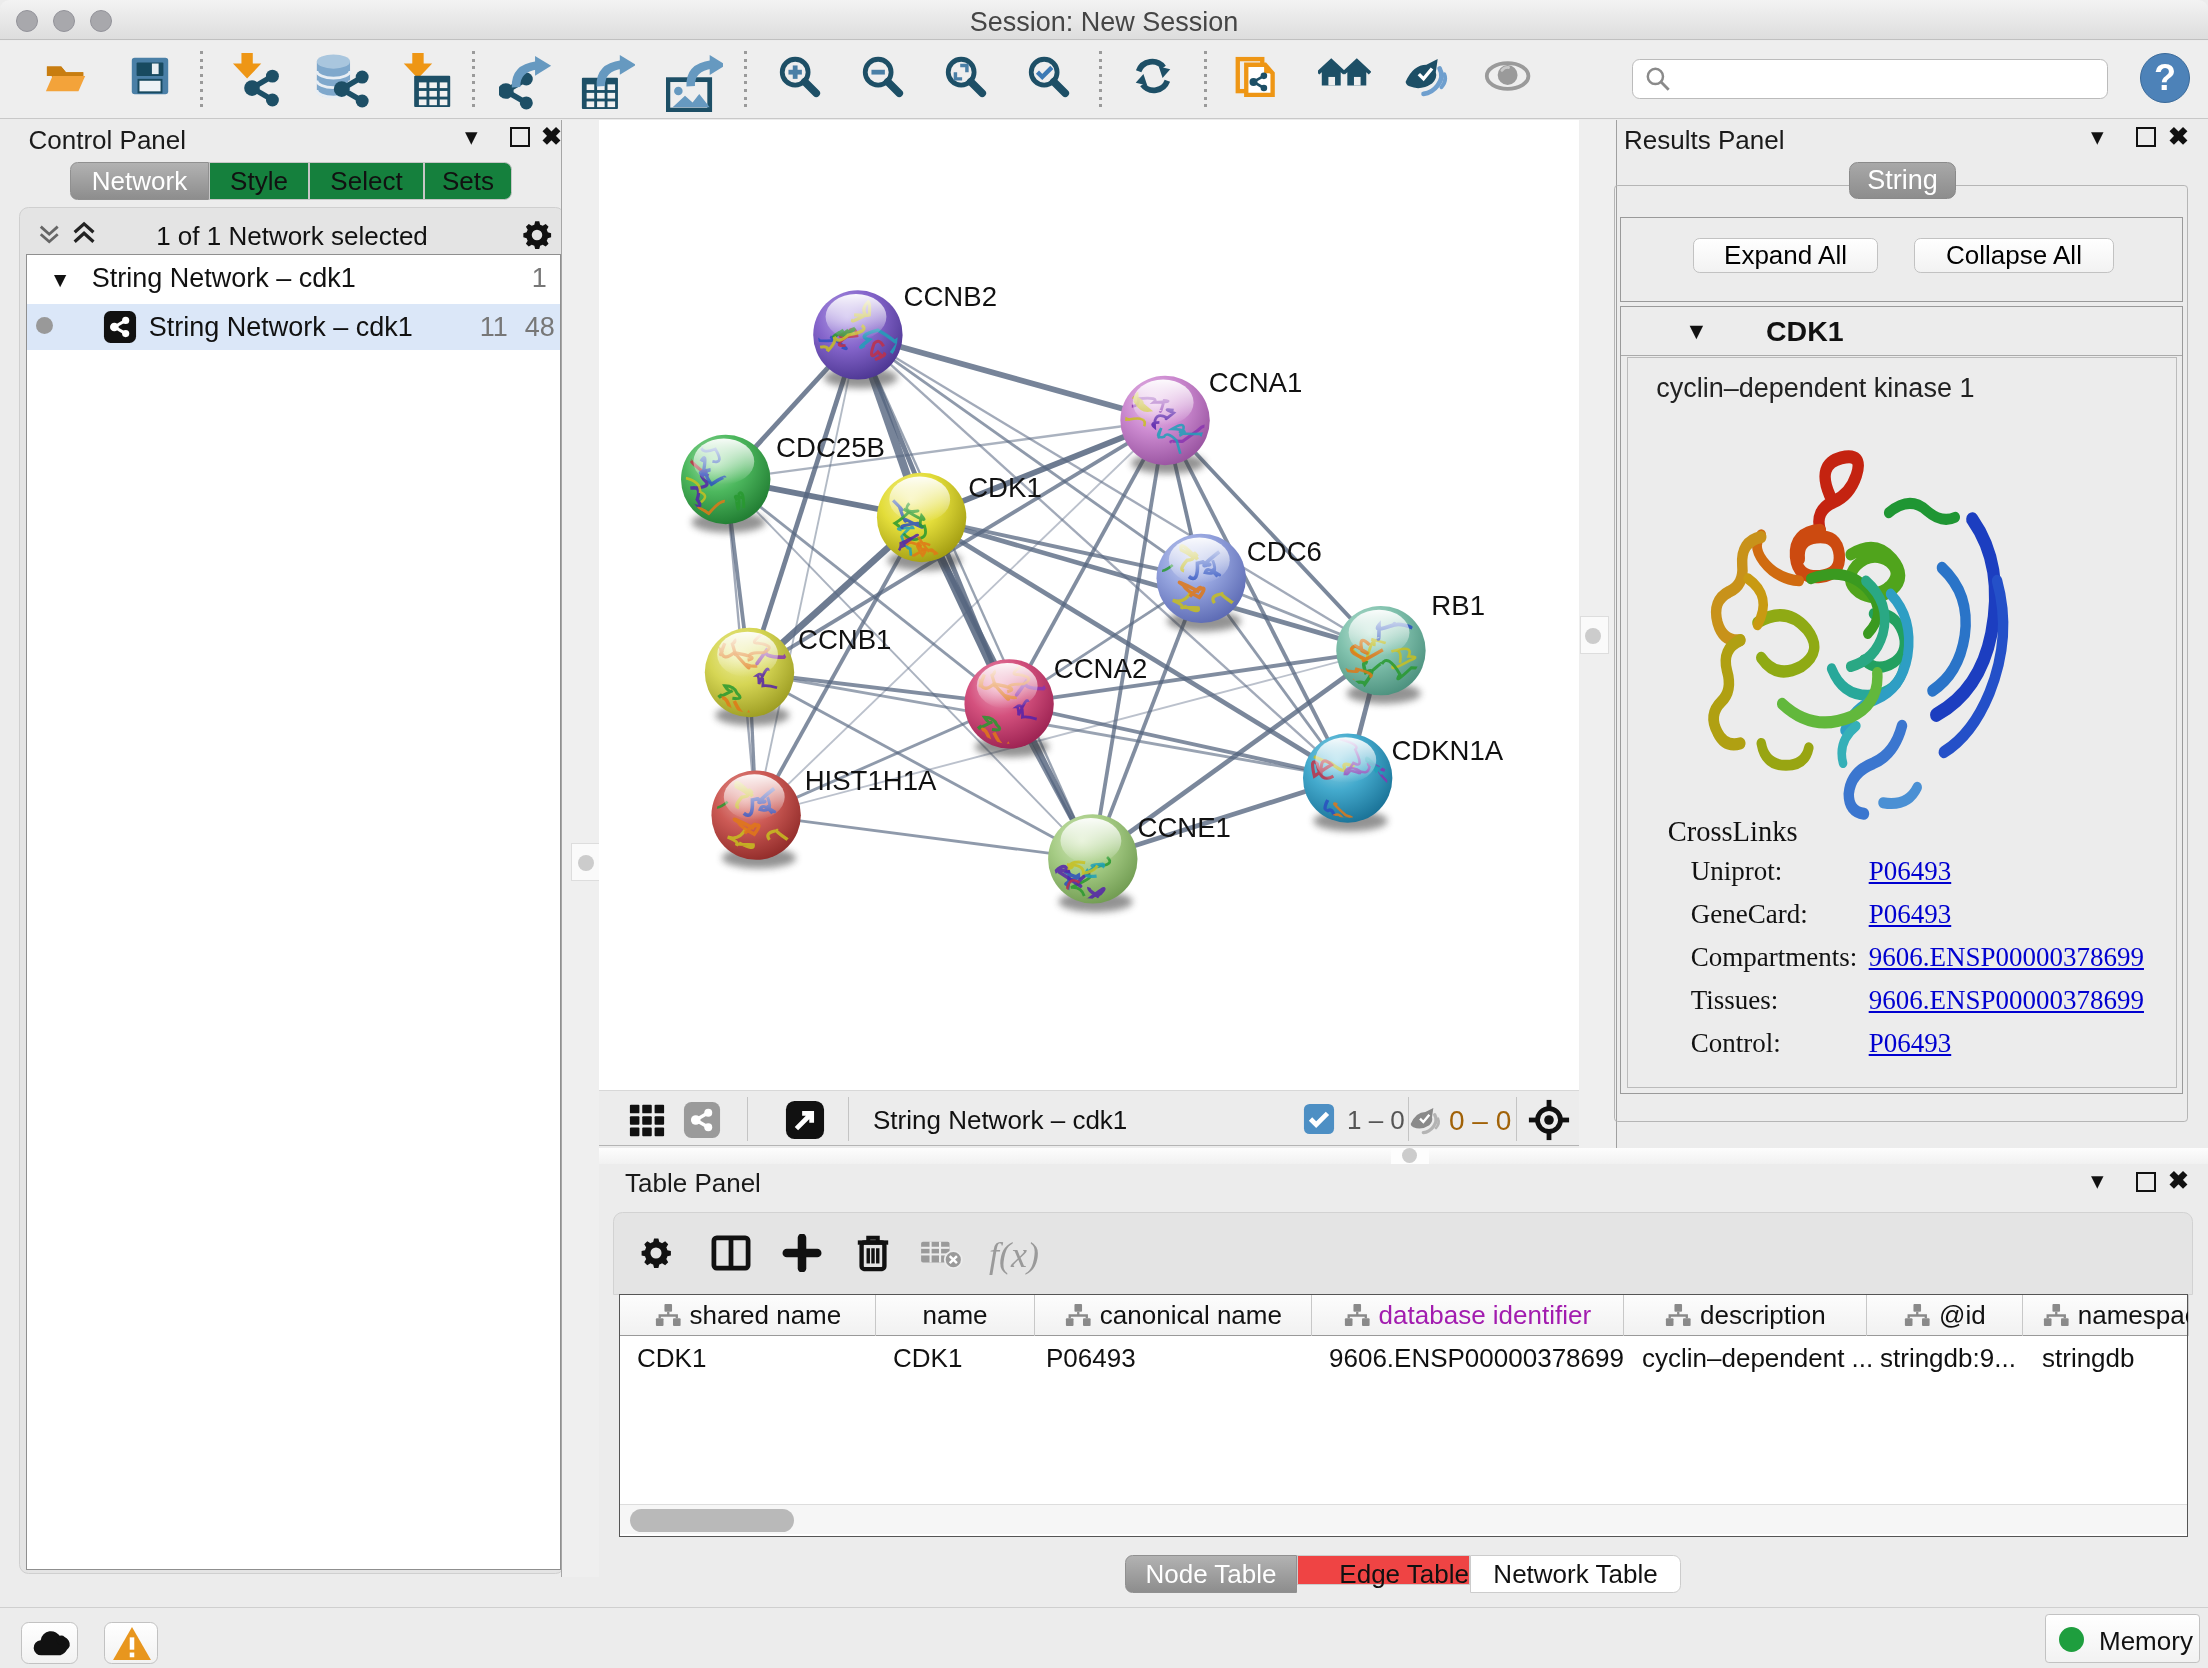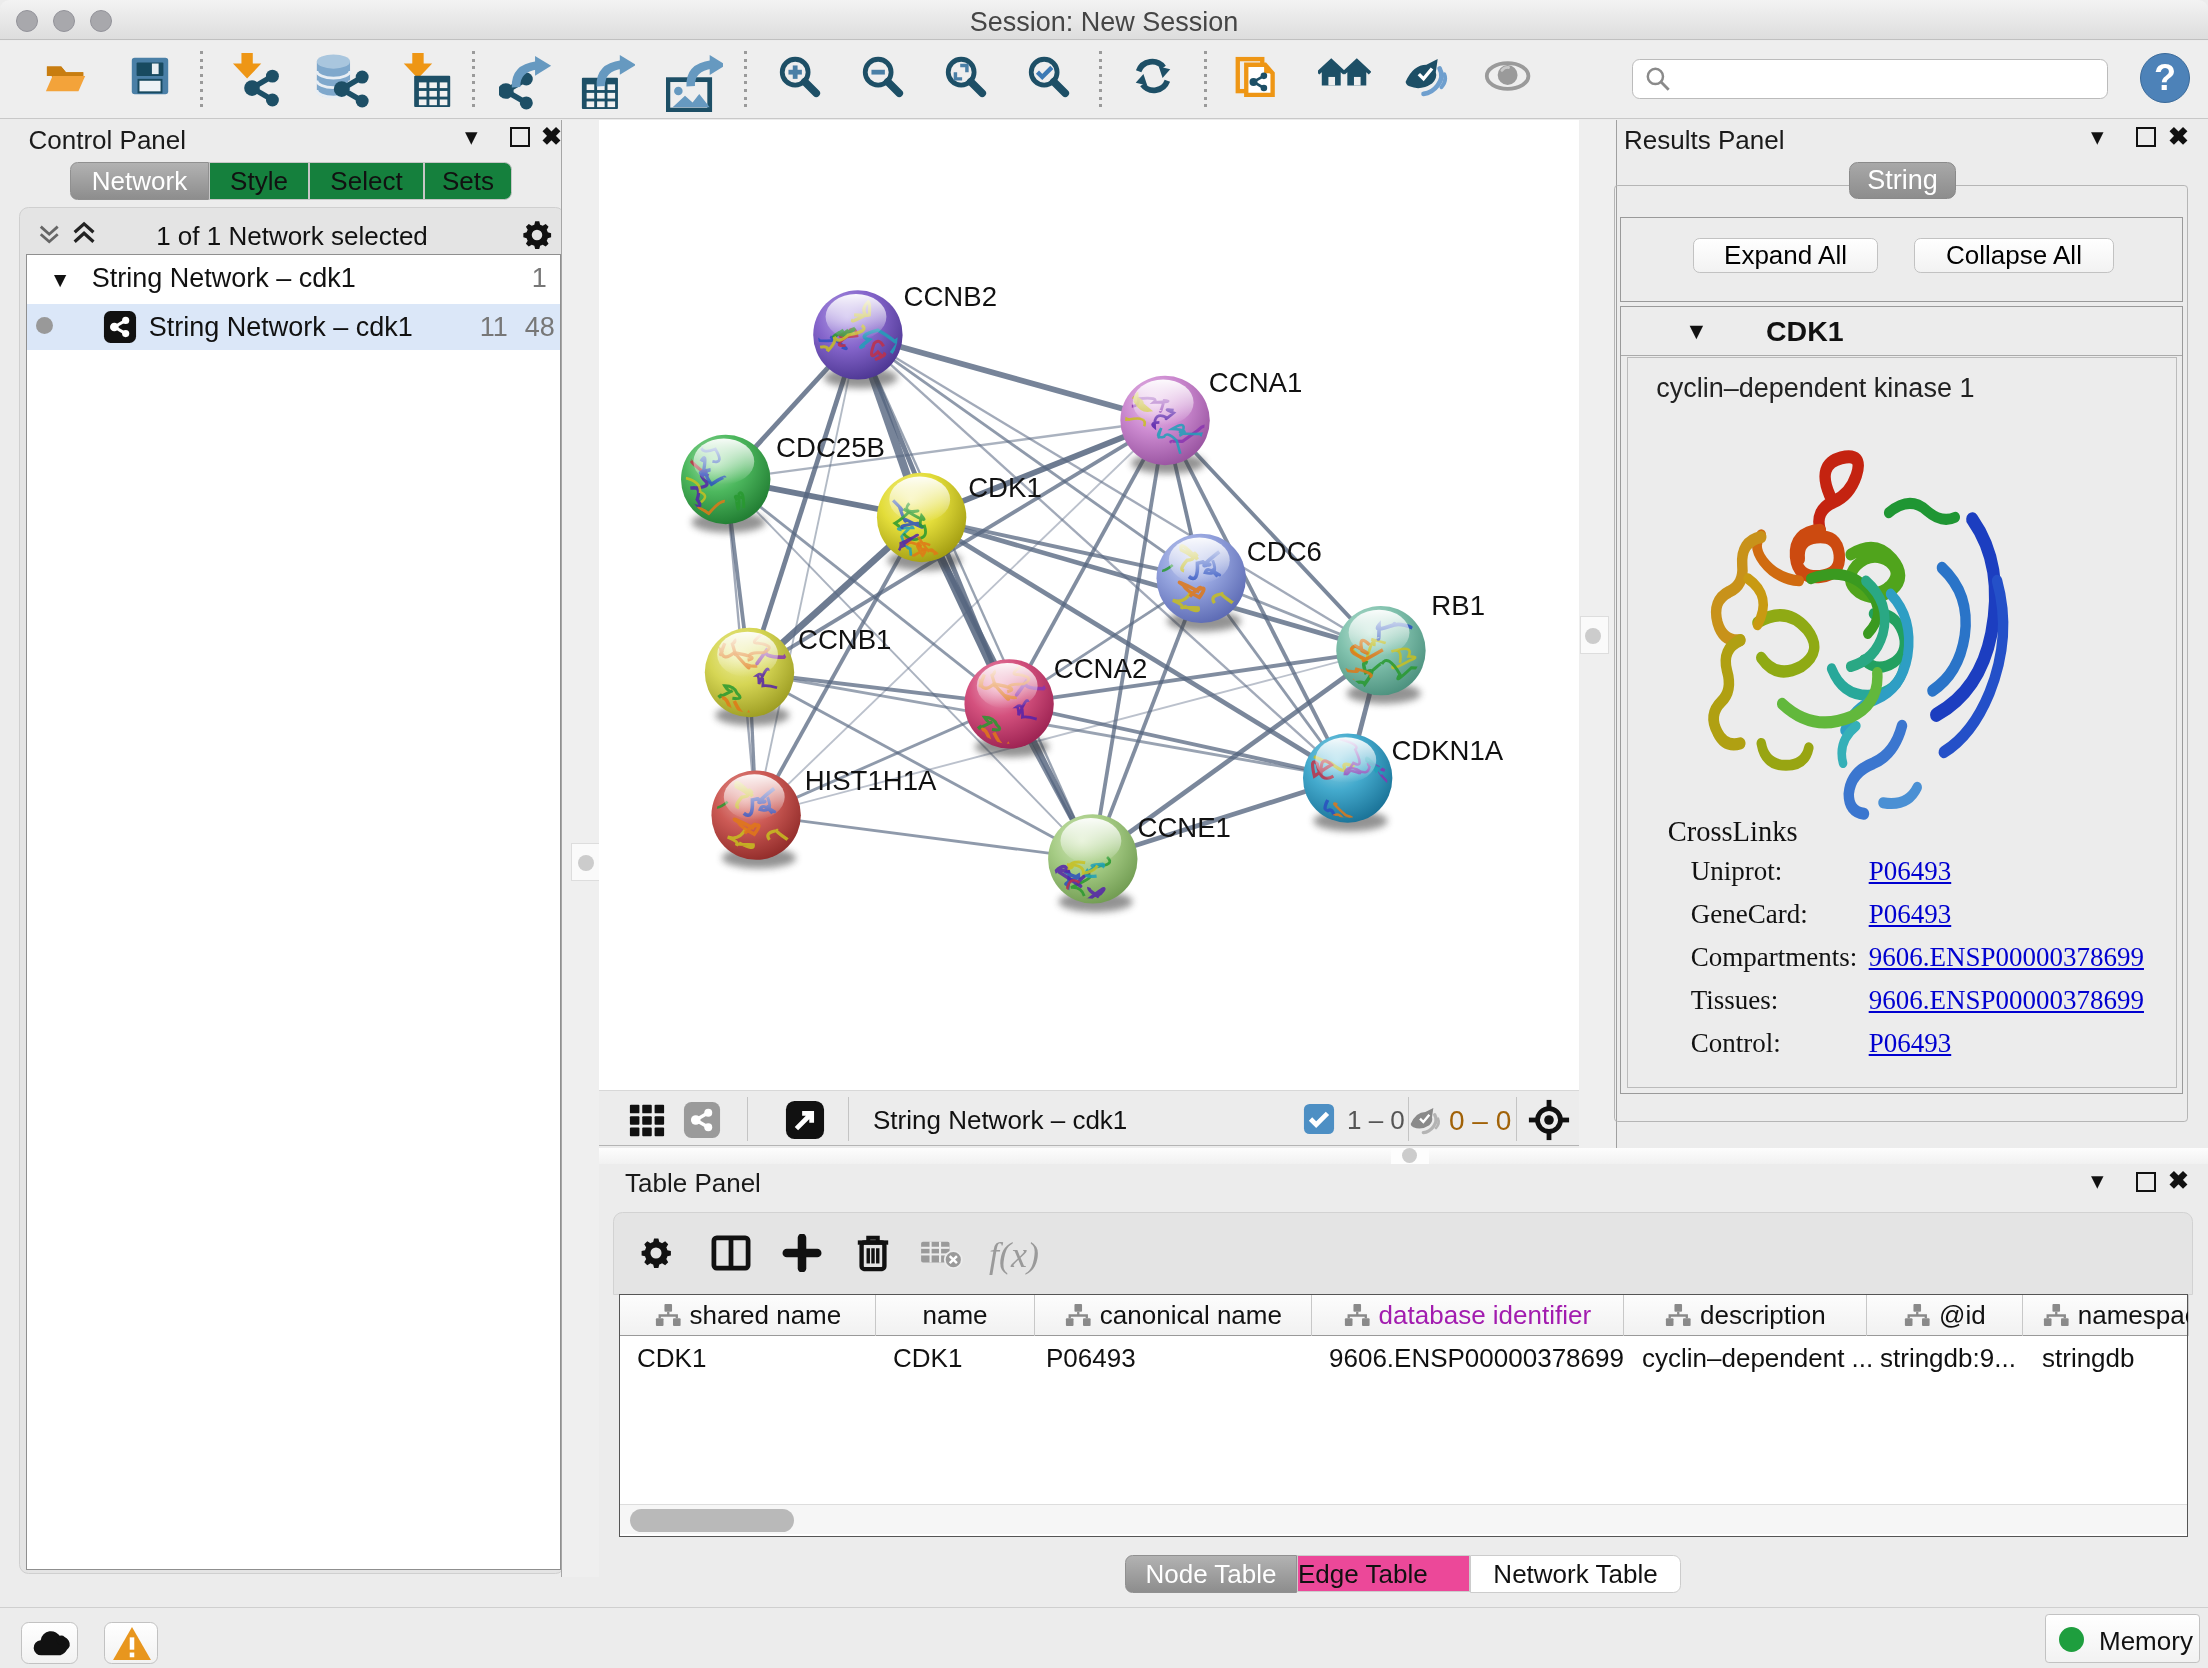--- a/index.html
+++ b/index.html
@@ -765,21 +765,21 @@
     <div class="abs" style="left:426px;top:48px;font-size:26px;color:#111">P06493</div>
     <div class="abs" style="left:709px;top:48px;font-size:26px;color:#111">9606.ENSP00000378699</div>
     <div class="abs" style="left:1022px;top:48px;font-size:26px;color:#111">cyclin–dependent ...</div>
     <div class="abs" style="left:1260px;top:48px;font-size:26px;color:#111">stringdb:9...</div>
     <div class="abs" style="left:1422px;top:48px;font-size:26px;color:#111">stringdb</div>
     <div class="abs" style="left:0;top:209px;width:100%;height:30px;background:#f6f6f6;border-top:1px solid #ddd">
       <div class="abs" style="left:9.5px;top:3.8px;width:164px;height:23px;background:#b9b9b9;border-radius:11.4px"></div>
     </div>
   </div>
 <div class="abs graybtn" style="left:1125px;top:1555px;width:172px;height:38px;border-radius:7.6px 0 0 7.6px;font-size:26px;text-align:center;line-height:36px">Node Table</div>
-<div class="abs" style="left:1297px;top:1555px;width:173px;height:37px;background:#ec4899;border:1px solid #ccc;font-size:26px;text-align:left;line-height:36px;color:#111">Edge Table</div>
+<div class="abs" style="left:1297px;top:1555px;width:173px;height:30px;background:#ef4444;border:1px solid #ccc;font-size:26px;text-align:right;line-height:36px;color:#111">Edge Table</div>
 <div class="abs" style="left:1470px;top:1555px;width:211px;height:38px;background:#fff;border:1px solid #ccc;border-radius:0 7.6px 7.6px 0;font-size:26px;text-align:center;line-height:36px;color:#111">Network Table</div>
 <div class="abs statusbar"></div>
 <div class="abs btn" style="left:21px;top:1622px;width:57px;height:42px"><svg width="42" height="30" viewBox="0 0 44 32" style="margin:5.7px 7.6px">
       <path d="M12,28 a8,8 0 0 1 -1,-16 a11,11 0 0 1 21,-3 a7.5,7.5 0 0 1 7,13 q-2,4 -7,6 z" fill="#111"></path>
       <circle cx="33" cy="12" r="5" fill="#111"></circle>
     </svg></div>
 <div class="abs btn" style="left:104px;top:1622px;width:54px;height:42px"><svg width="40" height="36" viewBox="0 0 42 38" style="margin:2.9px 6.7px">
       <path d="M21,1 L41,36 H1 Z" fill="#e8961e"></path>
       <rect x="18.6" y="12" width="4.8" height="13" fill="#fff"></rect>
       <rect x="18.6" y="28" width="4.8" height="5" fill="#fff"></rect>

